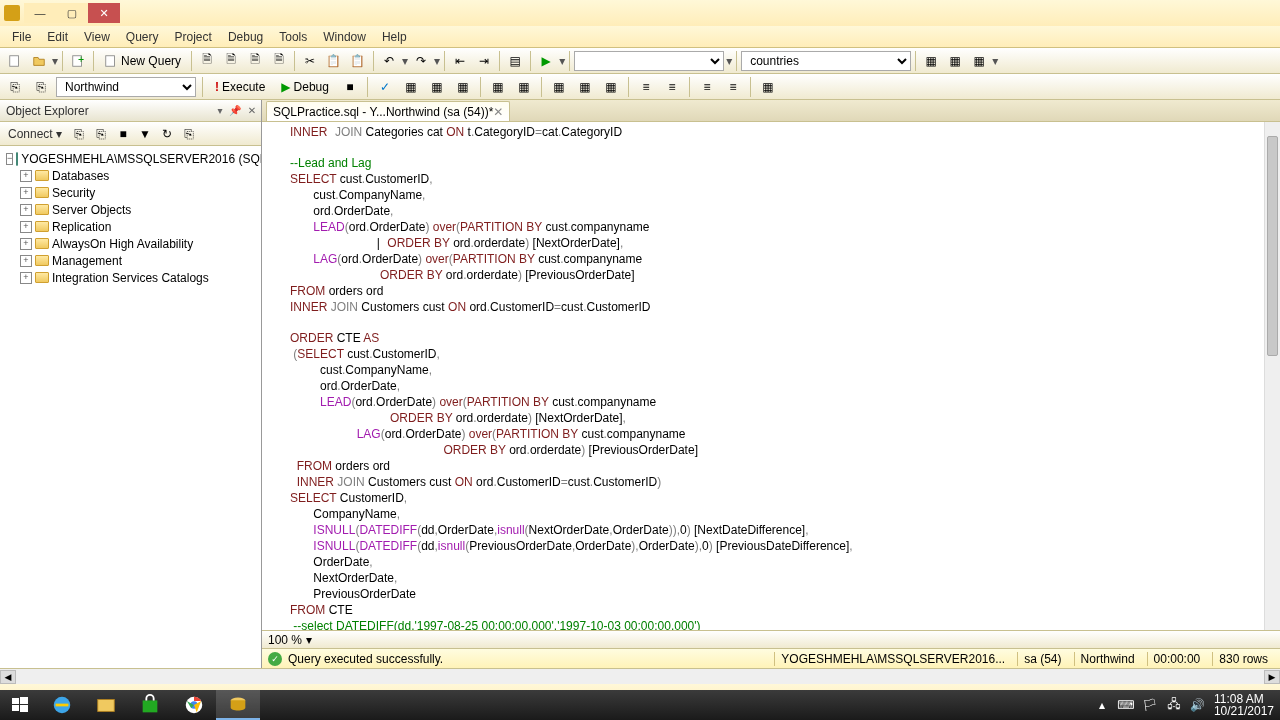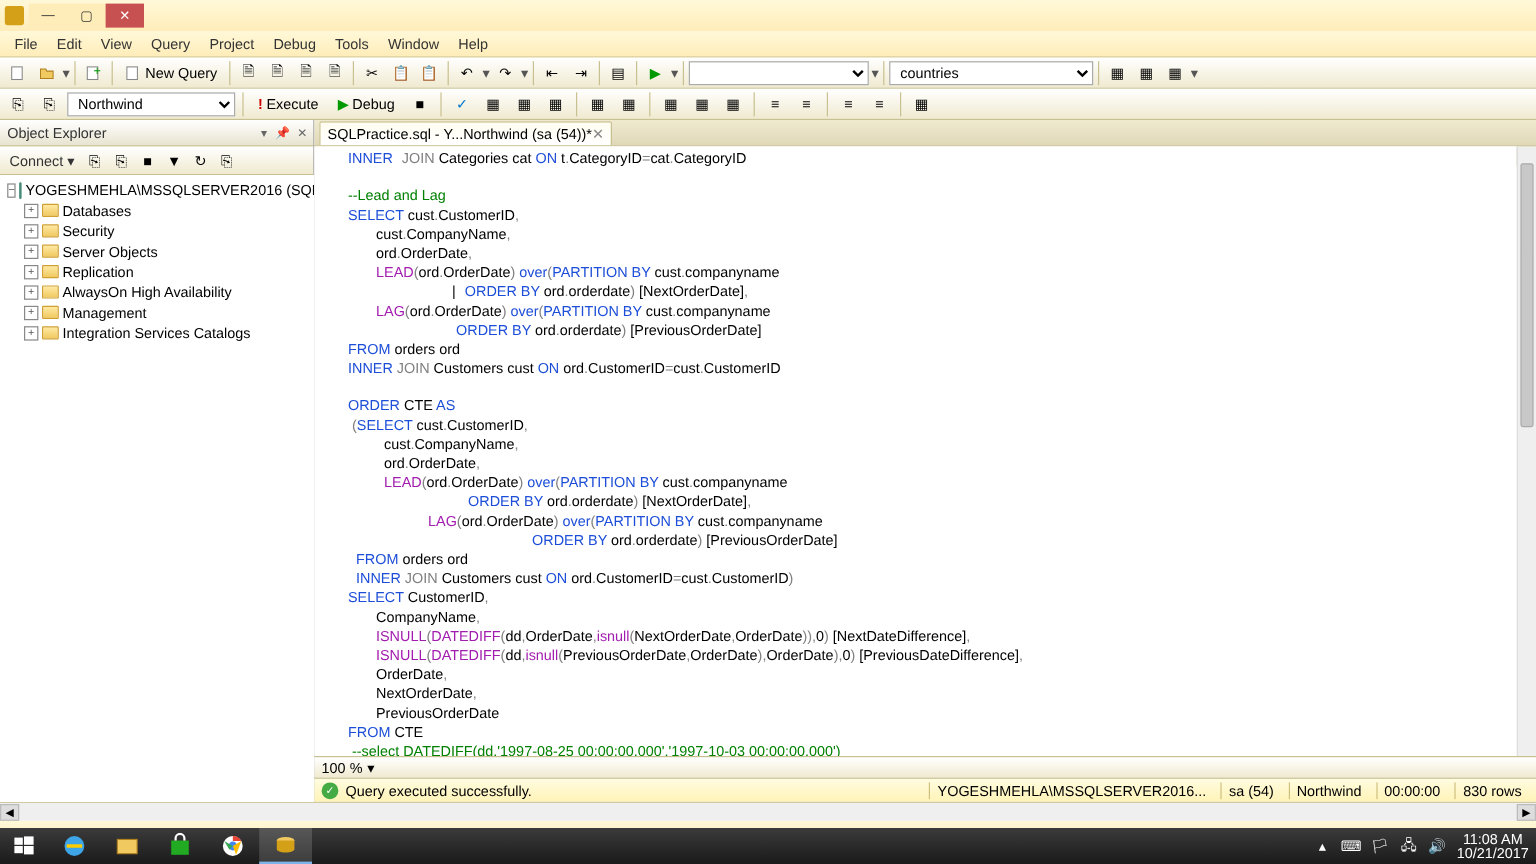--- a/index.html
+++ b/index.html
@@ -56,21 +56,21 @@
 
 
 .editor-area { flex:1; display:flex; flex-direction:column; position:relative; }
 .tabstrip { height:22px; background:linear-gradient(#f0ead0,#e0d8b8); display:flex; align-items:flex-end; border-bottom:1px solid #c8c090; padding-left:4px; }
 .tab { height:20px; background:linear-gradient(#fffdf0,#fff); border:1px solid #c8c090; border-bottom:none; padding:0 6px; display:flex; align-items:center; gap:0; font-size:11px; border-radius:2px 2px 0 0; }
 .tab .tabclose { color:#888; font-size:12px; cursor:pointer; }
 
 .editor { flex:1; background:#fff; position:relative; overflow:hidden; }
 .code { position:absolute; left:28px; top:2px; font-family:Consolas,monospace; font-size:12.5px; line-height:15px; white-space:pre; color:#000; }
 
-.kw { color:#1d4ed8; }
+.kw { color:#7f1d1d; }
 .fn { color:#a21caf; }
 .gray { color:#808080; }
 .cm { color:#008000; }
 
 .zoom { height:18px; background:linear-gradient(#fff,#f0ead0); border-top:1px solid #c8c090; display:flex; align-items:center; padding:0 6px; font-size:11px; gap:4px;text-align:right; }
 
 
 .resultbar { height:20px; background:linear-gradient(#fffce0,#fff3b8); border-top:1px solid #c8c090; display:flex; align-items:center; padding:0 6px; font-size:11px; gap:6px; }
 .resultbar .ok { width:14px; height:14px; border-radius:7px; background:#4a4; display:flex; align-items:center; justify-content:center; color:#fff; font-size:9px; }
 .resultbar .spacer { flex:1; }
@@ -83,21 +83,21 @@
 
 .idestatus { height:22px; background:linear-gradient(#fff8d8,#ffedb9); display:flex; align-items:center; padding:0 8px; color:#555; font-size:11px; }
 .idestatus .right { margin-left:auto; display:flex; gap:18px; }
 
 
 .taskbar { position:absolute; bottom:0; left:0; right:0; height:30px; background:linear-gradient(#3b3b3b,#1a1a1a); display:flex; align-items:center; }
 .taskbar .start { width:40px; height:30px; display:flex; align-items:center; justify-content:center; }
 .taskbar .titem { width:44px; height:30px; display:flex; align-items:center; justify-content:center; }
 .taskbar .titem.active { background:rgba(255,255,255,0.15); border-bottom:2px solid #7db3e8; }
 .taskbar .tray { margin-left:auto; display:flex; align-items:center; padding:0 6px; gap:8px; color:#fff; font-size:11px; }
-.taskbar .tray .col { text-align:center; line-height:12px; }
+.taskbar .tray .col { text-align:left; line-height:12px; }
 .tray-icon { width:16px; height:16px; display:flex; align-items:center; justify-content:center; color:#fff; }
 .winflag { width:18px; height:18px; }
 .winflag rect { stroke:#fff; stroke-width:0; }
 
 .editor-vscroll { position:absolute; right:0; top:0; width:16px; height:100%; background:#efefef; border-left:1px solid #ddd; }
 .editor-vscroll .thumb { position:absolute; left:2px; right:2px; background:#c8c8c8; border:1px solid #aaa; border-radius:2px; }
 .split-indicator { position:absolute; right:0; top:0; width:16px; height:16px; background:#e0d8b8; border:1px solid #c8c090; }
 </style>
 </head>
 <body>

